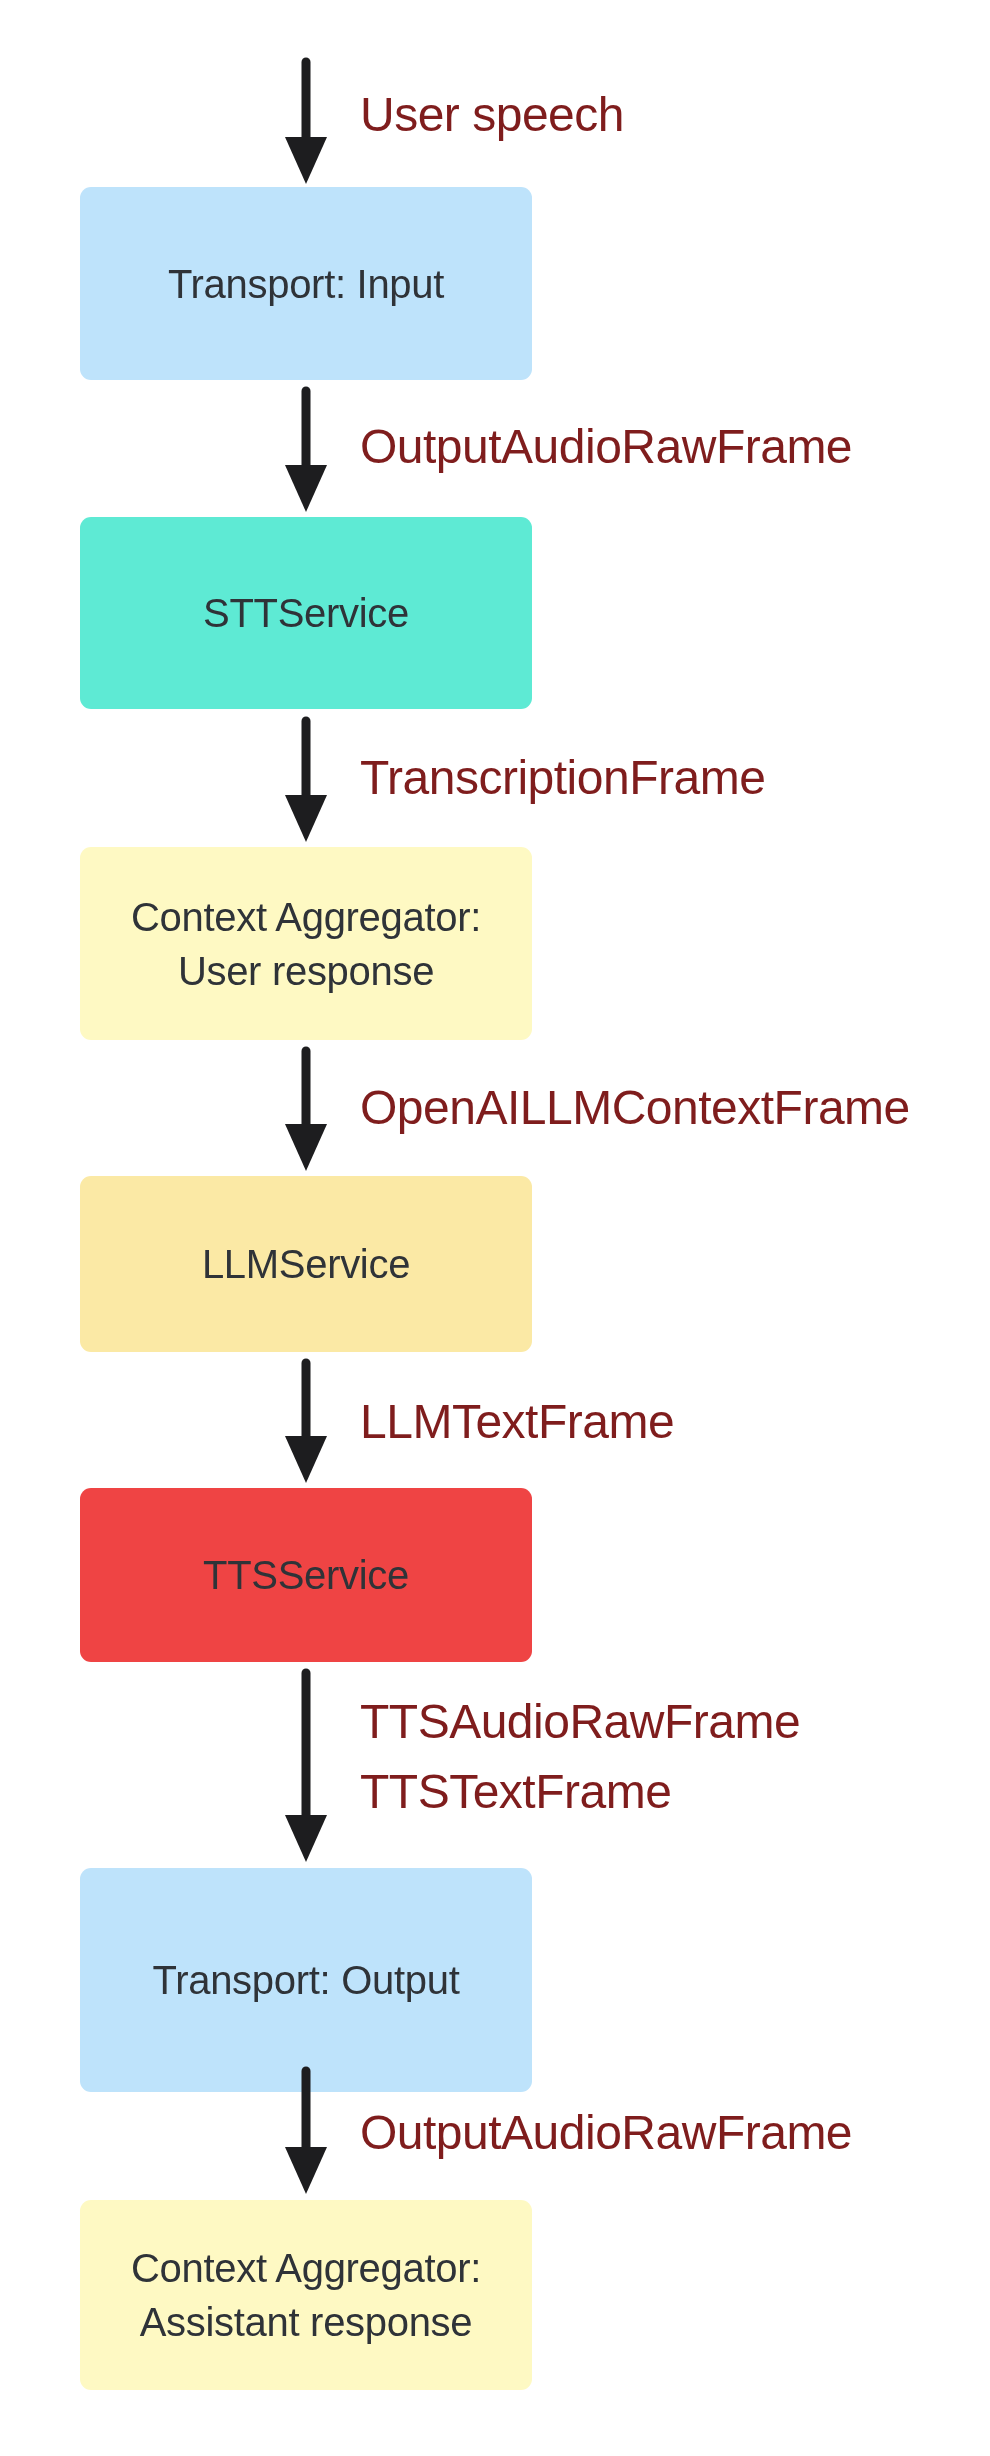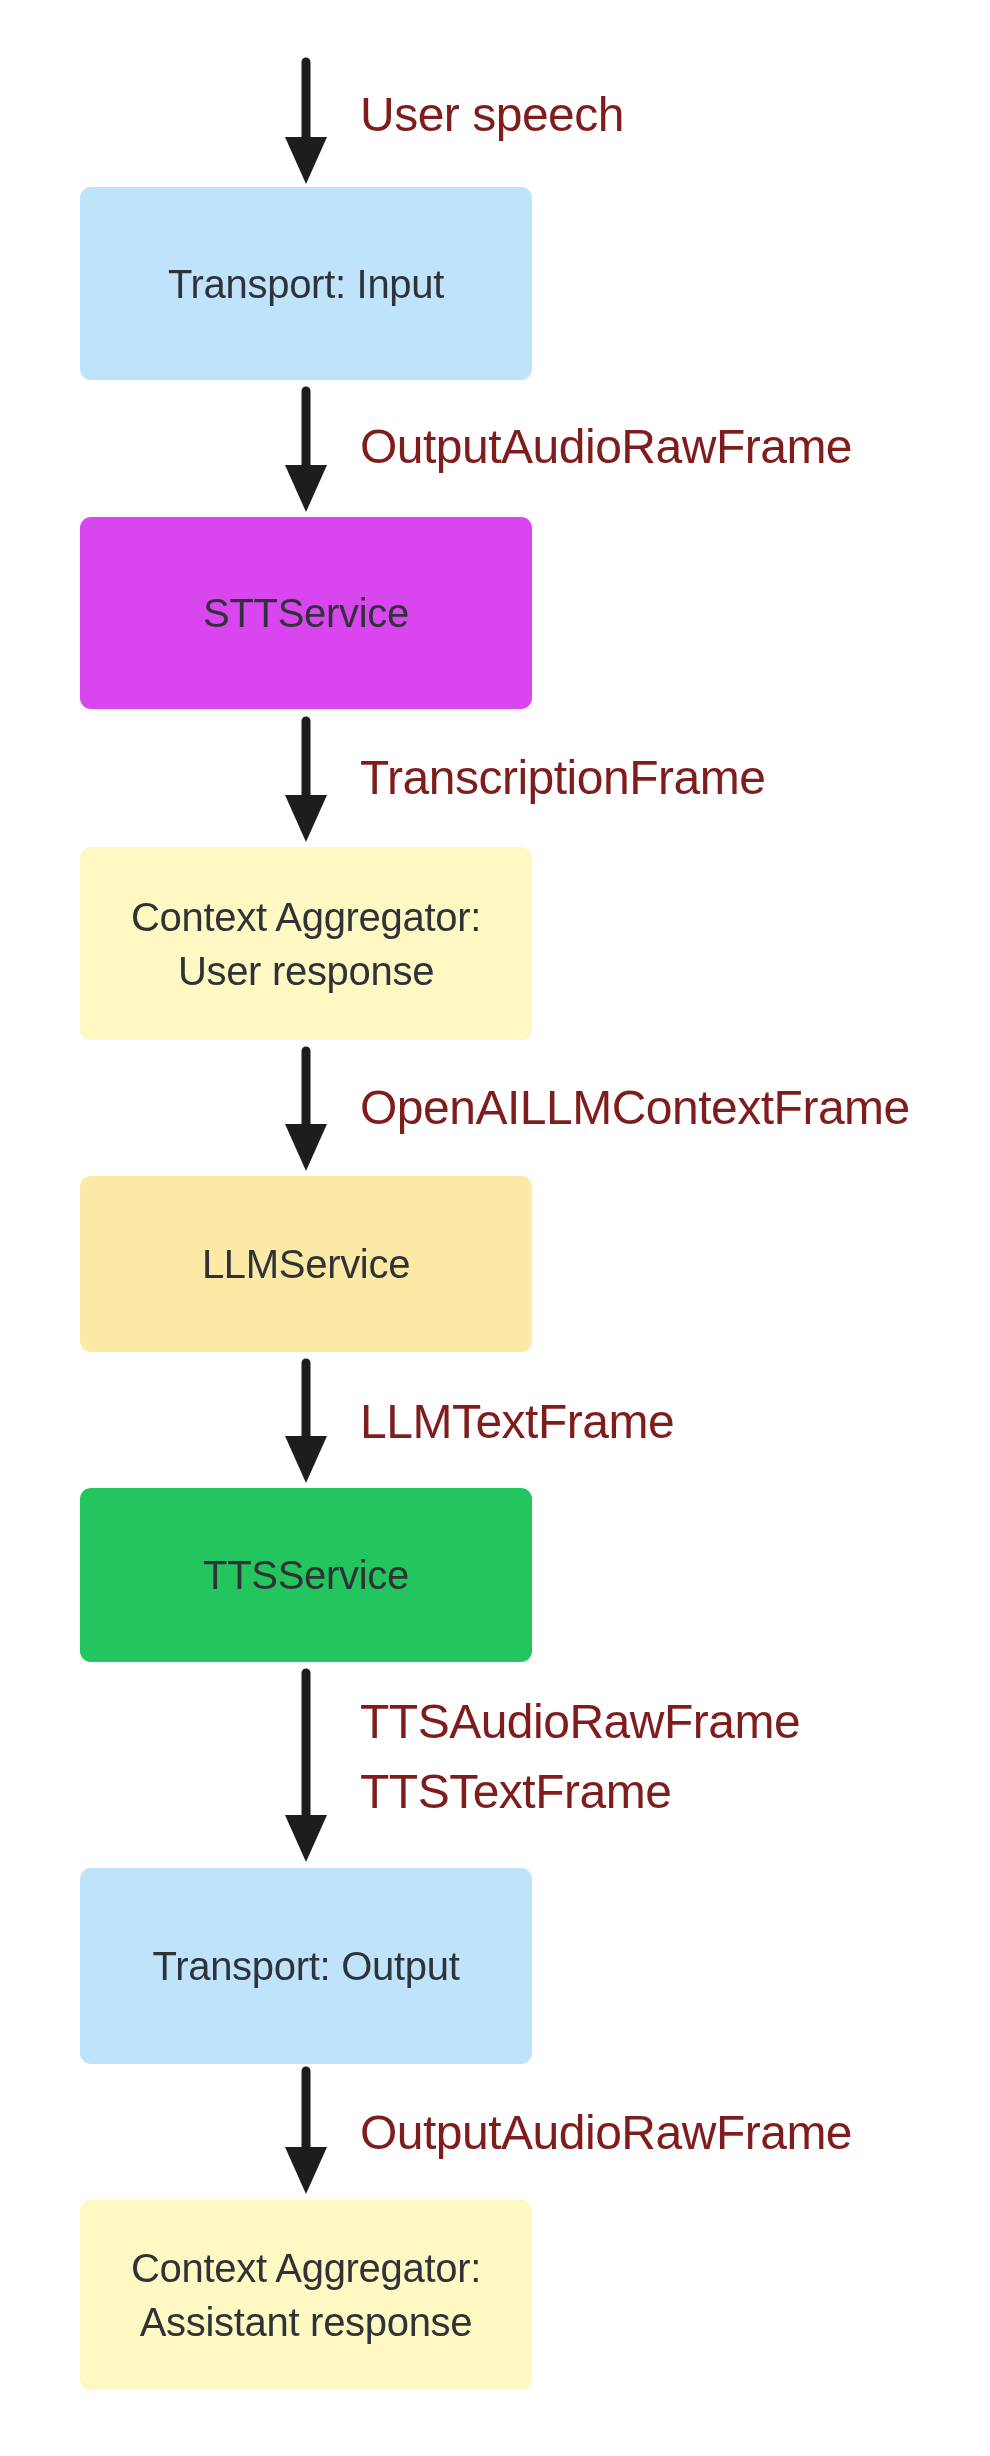--- a/index.html
+++ b/index.html
@@ -26,24 +26,24 @@
     justify-content: center;
     text-align: center;
     color: #2f3338;
     font-size: 40px;
     font-weight: 500;
     letter-spacing: -0.3px;
     line-height: 54px;
   }
   .node span:empty { display: none; }
   .c-blue   { background: #BEE3FB; }
-  .c-orange { background: #d946ef; text-align: right; }
+  .c-orange { background: #5eead4; text-align: right; }
   .c-green  { background: #fef9c3; }
   .c-yellow { background: #FBE9A5; }
-  .c-pink   { background: #22c55e; }
+  .c-pink   { background: #ef4444; }
   
   .arrow {
     position: absolute;
     left: 284px;
     width: 44px;
     display: block;
   }
   
   .edge-label {
     position: absolute;
@@ -131,21 +131,21 @@
 
   <svg class="arrow" style="top:1668px" width="44" height="195" viewBox="0 0 44 195">
     <line x1="22" y1="5" x2="22" y2="151" stroke="#1D1D1F" stroke-width="9" stroke-linecap="round"></line>
     <polygon points="1,147 43,147 22,194" fill="#1D1D1F"></polygon>
   </svg>
   <div class="edge-label double" style="top:1687px">
     <span>TTSAudioRawFrame</span>
     <span>TTSTextFrame</span>
   </div>
 
-  <div class="node c-blue" style="top:1868px;height:196px">
+  <div class="node c-blue" style="top:1868px;height:224px">
     <span>Transport: Output</span>
 
   </div>
 
   <svg class="arrow" style="top:2066px" width="44" height="129" viewBox="0 0 44 129">
     <line x1="22" y1="5" x2="22" y2="85" stroke="#1D1D1F" stroke-width="9" stroke-linecap="round"></line>
     <polygon points="1,81 43,81 22,128" fill="#1D1D1F"></polygon>
   </svg>
   <div class="edge-label" style="top:2103px">
     <span>OutputAudioRawFrame</span>

